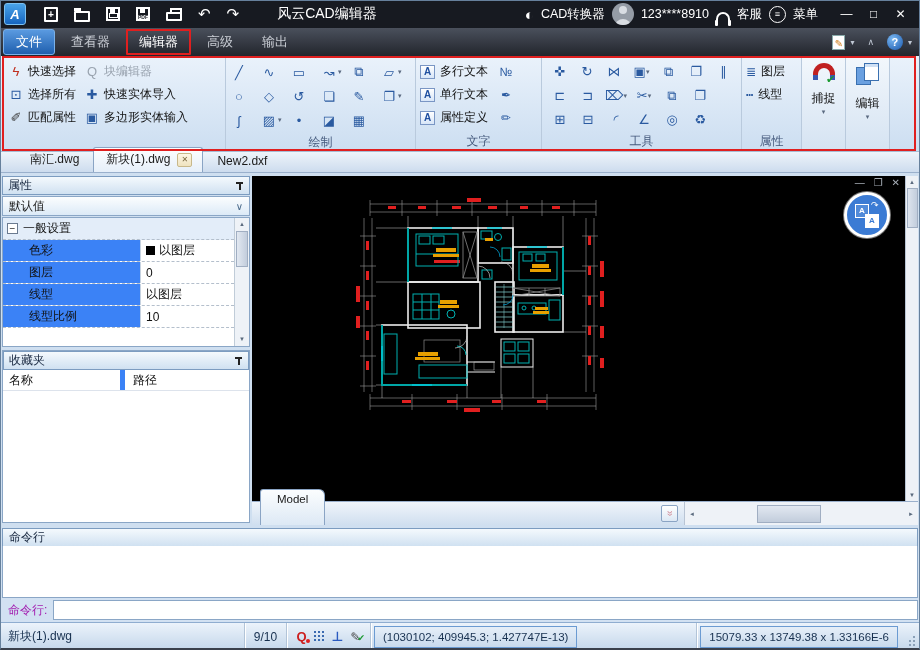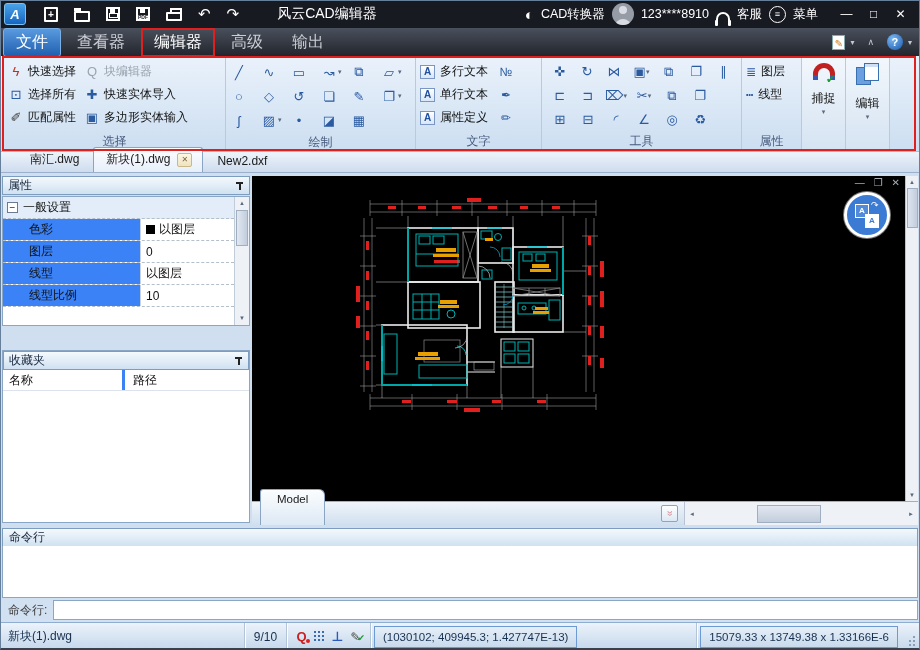--- a/index.html
+++ b/index.html
@@ -29,21 +29,21 @@
 .avatar::before{content:"";position:absolute;top:3px;left:7px;width:8px;height:8px;border-radius:50%;background:#d9dde3}
 .avatar::after{content:"";position:absolute;bottom:-3px;left:3px;width:16px;height:9px;border-radius:8px 8px 0 0;background:#d9dde3}
 .hsic{width:14px;height:10px;border:2px solid #fff;border-bottom:none;border-radius:8px 8px 0 0;position:relative;margin-top:6px}
 .hsic::before{content:"";position:absolute;left:-3px;bottom:-4px;width:3px;height:6px;background:#fff;border-radius:1px}
 .hsic::after{content:"";position:absolute;right:-3px;bottom:-4px;width:3px;height:6px;background:#fff;border-radius:1px}
 .menuic{width:17px;height:17px;border:1.5px solid #fff;border-radius:50%;display:flex;align-items:center;justify-content:center;font-size:9px;line-height:9px}
 .winbtns{display:flex;margin-left:8px}
 .winbtn{width:27px;text-align:center;line-height:28px;font-size:12px;color:#fff}
 
 .menurow{position:absolute;left:0;top:28px;width:920px;height:28px;background:linear-gradient(#4a505c,#22252c);display:flex;align-items:center;color:#c9cdd4}
-.mtab{padding:4px 13px;margin-left:3px;font-size:16px;white-space:nowrap}
+.mtab{padding:4px 13px;margin-left:3px;font-size:13px;white-space:nowrap}
 .mtab.active{background:linear-gradient(#5a9ae0,#1f5fae);color:#fff;border:1px solid #7ab0e8;border-radius:3px;padding:3px 12px}
 .mtab.hl{border:2px solid #e01f1f;color:#fff;padding:2px 11px;border-radius:1px}
 .menu-right{margin-left:auto;display:flex;align-items:center;gap:5px;margin-right:8px}
 .pencdoc{width:13px;height:15px;background:#fff;border:1px solid #8aa;position:relative;display:flex;align-items:flex-end;justify-content:center}
 .pencdoc i{font-style:normal;color:#d08020;font-size:10px;line-height:11px}
 .smcar{font-size:8px;color:#c0c8d4}
 .chevup{font-size:9px;color:#c0c8d4;margin:0 8px}
 .helpic{width:16px;height:16px;border-radius:50%;background:radial-gradient(circle at 35% 30%,#7ab8f2,#1a58ac);color:#fff;font-size:11px;font-weight:bold;text-align:center;line-height:16px}
 
 .ribbon{position:absolute;left:0;top:56px;width:920px;height:96px;background:linear-gradient(#eaf2fb,#ccdef1);border-bottom:1px solid #a8bcd4;display:flex;padding:2px 0 0 4px}
@@ -102,21 +102,21 @@
 .prow.group .lab{width:100%;background:transparent;padding-left:4px;gap:5px;border-right:none}
 .prow .val{flex:1;padding-left:5px;display:flex;align-items:center;gap:4px}
 .boxminus{width:11px;height:11px;border:1px solid #6a7a90;background:#fff;font-size:10px;line-height:9px;text-align:center;color:#222;flex:none}
 .swatch{width:9px;height:9px;background:#000;flex:none}
 .vsb{width:15px;border-left:1px solid #c0ccd8;background:#eef2f7;display:flex;flex-direction:column;align-items:center}
 .vsb .ar{font-size:6px;color:#5a6a7e;height:13px;line-height:13px}
 .vsb .thumb{width:12px;height:36px;background:linear-gradient(90deg,#e2e8f1,#c2cddc);border:1px solid #a0aec2}
 .vsb .sp{flex:1}
 .favs{position:absolute;left:2px;top:174px;width:248px;height:173px;background:#fff;border:1px solid #8aa6c6;display:flex;flex-direction:column}
 .fcols{height:21px;display:flex;border-bottom:1px solid #dde3ec;align-items:center}
-.fc1{width:122px;padding-left:6px;border-right:3px solid #3b82f6;height:100%;display:flex;align-items:center}
+.fc1{width:122px;padding-left:6px;border-right:5px solid #3b82f6;height:100%;display:flex;align-items:center}
 .fc2{padding-left:8px}
 
 .canvas{position:absolute;left:252px;top:176px;width:653px;height:325px;background:#000;overflow:hidden}
 .plan{position:absolute;left:0;top:0}
 .cwin{position:absolute;top:0;right:5px;display:flex;gap:9px;color:#a6adb6;font-size:10px;line-height:14px}
 .fab{position:absolute;left:592px;top:16px;width:46px;height:46px;border-radius:50%;background:#3b7bd4;border:3px solid #fff;box-shadow:0 0 0 1px #777}
 .fa1{position:absolute;left:8px;top:9px;width:14px;height:14px;border:1.5px solid #fff;font-size:8px;color:#fff;font-weight:bold;text-align:center;line-height:12px;background:rgba(255,255,255,.12)}
 .fa2{position:absolute;left:18px;top:19px;width:14px;height:14px;background:#fff;color:#3b7bd4;font-size:8px;font-weight:bold;text-align:center;line-height:14px}
 .faar{position:absolute;left:24px;top:5px;color:#fff;font-size:9px}
 .vscroll{position:absolute;left:905px;top:176px;width:13px;height:325px;background:#edf1f6;border-left:1px solid #b8c4d4;display:flex;flex-direction:column;align-items:center}
@@ -129,21 +129,21 @@
 .mchev{margin-left:auto;width:17px;height:17px;border:1px solid #8aa4c4;background:linear-gradient(#fff,#dce8f4);border-radius:2px;color:#d08a96;font-size:10px;display:flex;align-items:center;justify-content:center}
 .mchev i{font-style:normal;transform:rotate(-90deg);display:block}
 .hscroll{width:234px;height:100%;margin-left:6px;background:#eef2f7;border-left:1px solid #b8c4d4;display:flex;align-items:center;position:relative}
 .hscroll .ar{width:14px;text-align:center;font-size:6px;color:#5a6a7e}
 .hscroll .ar.right{position:absolute;right:0}
 .hscroll .thumb{position:absolute;left:72px;width:64px;height:18px;background:linear-gradient(#e2e8f1,#c2cddc);border:1px solid #a0aec2}
 
 .cmdheader{position:absolute;left:2px;top:528px;width:916px;height:19px;background:linear-gradient(#f4f9fd,#d0e1f1);border:1px solid #7c9cc0;display:flex;align-items:center;padding:0 6px;color:#16263e}
 .cmdtext{position:absolute;left:2px;top:546px;width:916px;height:52px;background:#fff;border:1px solid #8aa6c6;border-top:none}
 .cmdrow{position:absolute;left:0;top:598px;width:920px;height:24px;background:#d2e1f2;display:flex;align-items:center;padding:0 2px}
-.cmdlabel{padding:0 6px;color:#404040;white-space:nowrap}
+.cmdlabel{padding:0 6px;color:#a21caf;white-space:nowrap}
 .cmdin{flex:1;height:20px;border:1px solid #8aa6c6;background:#fff;outline:none;font:inherit;padding:0 4px}
 
 .statusbar{position:absolute;left:0;top:622px;width:920px;height:28px;background:linear-gradient(#ecf3fb,#c4d7eb);border-top:1px solid #8fadd0;display:flex;align-items:center;color:#17304f}
 .scell{height:100%;display:flex;align-items:center;padding:0 8px;border-right:1px solid #b2c4d8;box-shadow:1px 0 0 #fff;white-space:nowrap}
 .scell.file{width:245px}
 .scell.cnt{width:42px;justify-content:center;padding:8px}
 .scell.icons{width:84px;gap:7px;justify-content:center;padding:0}
 .bluecell{border:1px solid #6b9bd2;height:22px;display:flex;align-items:center;padding:0 8px;margin:0 3px;white-space:nowrap;font-size:11.5px}
 .sp-flex{flex:1;height:100%;border-right:1px solid #b2c4d8;box-shadow:1px 0 0 #fff}
 .si{display:inline-flex;align-items:center;justify-content:center}
@@ -250,21 +250,20 @@
           <div class="sel-item">
               <span class="ic c-blue">✚</span>
               <span>快速实体导入</span>
             </div>
           <div class="sel-item">
               <span class="ic c-blue">▣</span>
               <span>多边形实体输入</span>
             </div>
         </div>
       </div>
-      <div class="rsec-label">选择</div>
     </div>
 
     <div class="rsec" style="width:190px">
       <div class="draw-grid">
         <div class="ricw">
             <span class="ric">╱</span>
           </div>
         <div class="ricw">
             <span class="ric c-or">∿</span>
           </div>
@@ -450,20 +449,24 @@
         <span class="tclose">✕</span>
       </span>
     <span class="dtab">New2.dxf</span>
   </div>
 
   <div class="leftcol">
     <div class="props">
       <div class="panel-h">
         <span class="t">属性</span>
         <span class="pin"></span>
+      </div>
+      <div class="preset">
+        <span>默认值</span>
+        <span class="chev">∨</span>
       </div>
       <div class="pgrid">
         <div class="pgl">
           <div class="prow group">
             <div class="lab">
                 <span class="boxminus">−</span>
                 <span>一般设置</span>
               </div>
           </div>
           <div class="prow">

